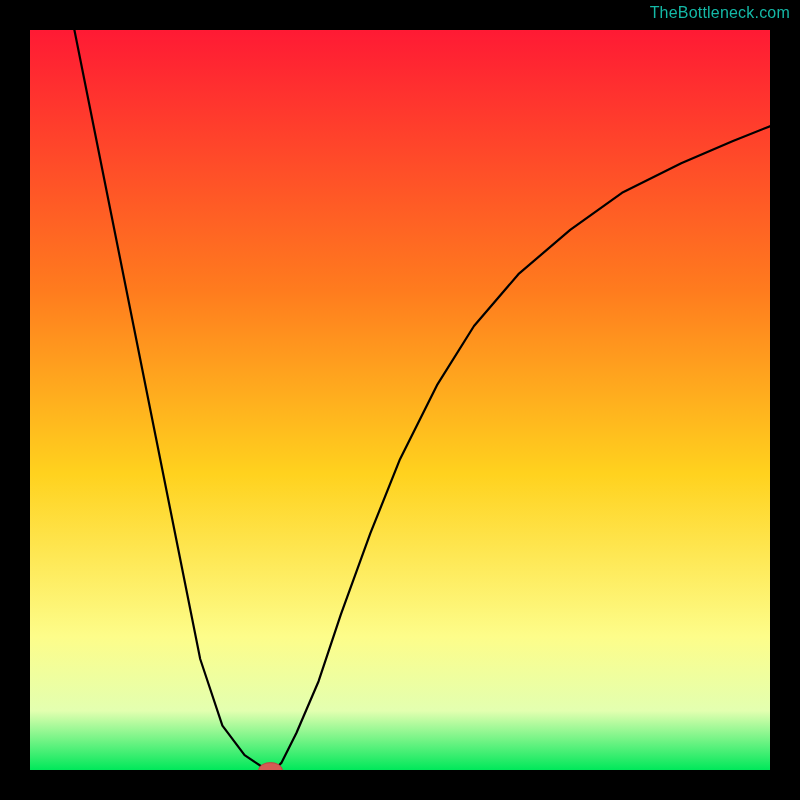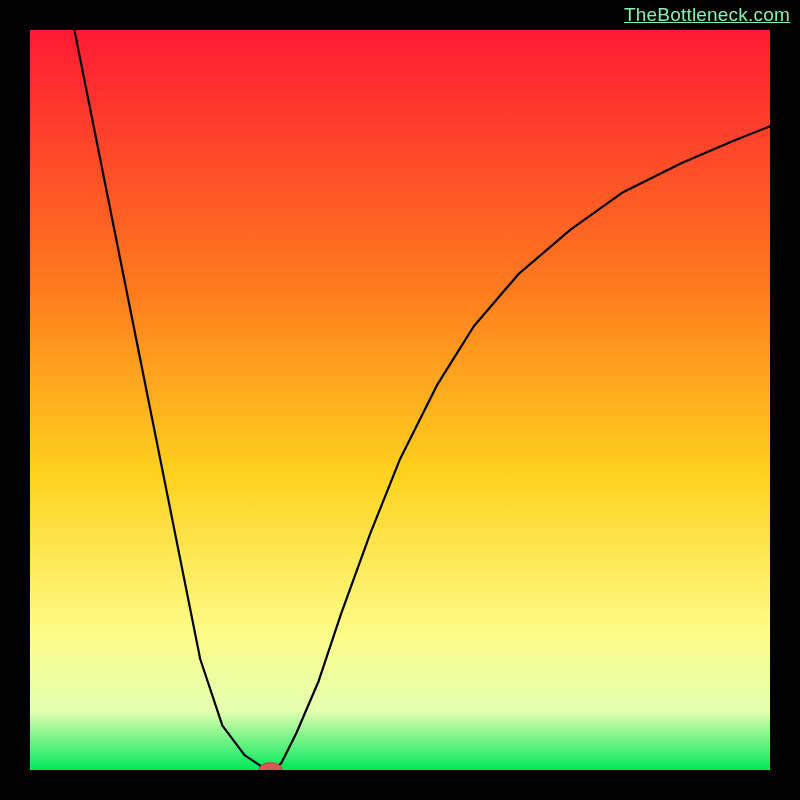--- a/index.html
+++ b/index.html
@@ -14,27 +14,26 @@
   .frame {
     position: relative;
     width: 800px;
     height: 800px;
     background: #000;
   }
   .watermark {
     position: absolute;
     top: 4px;
     right: 10px;
-    color: #86efac;
-    font-size: 19px;
+    color: #14b8a6;
+    font-size: 16px;
     font-weight: 500;
     font-family: Arial, Helvetica, sans-serif;
     letter-spacing: 0.2px;
     z-index: 10;
-    text-decoration: underline;
   }
   .plot {
     position: absolute;
     left: 30px;
     top: 30px;
     width: 740px;
     height: 740px;
   }
   .plot svg {
     display: block;

